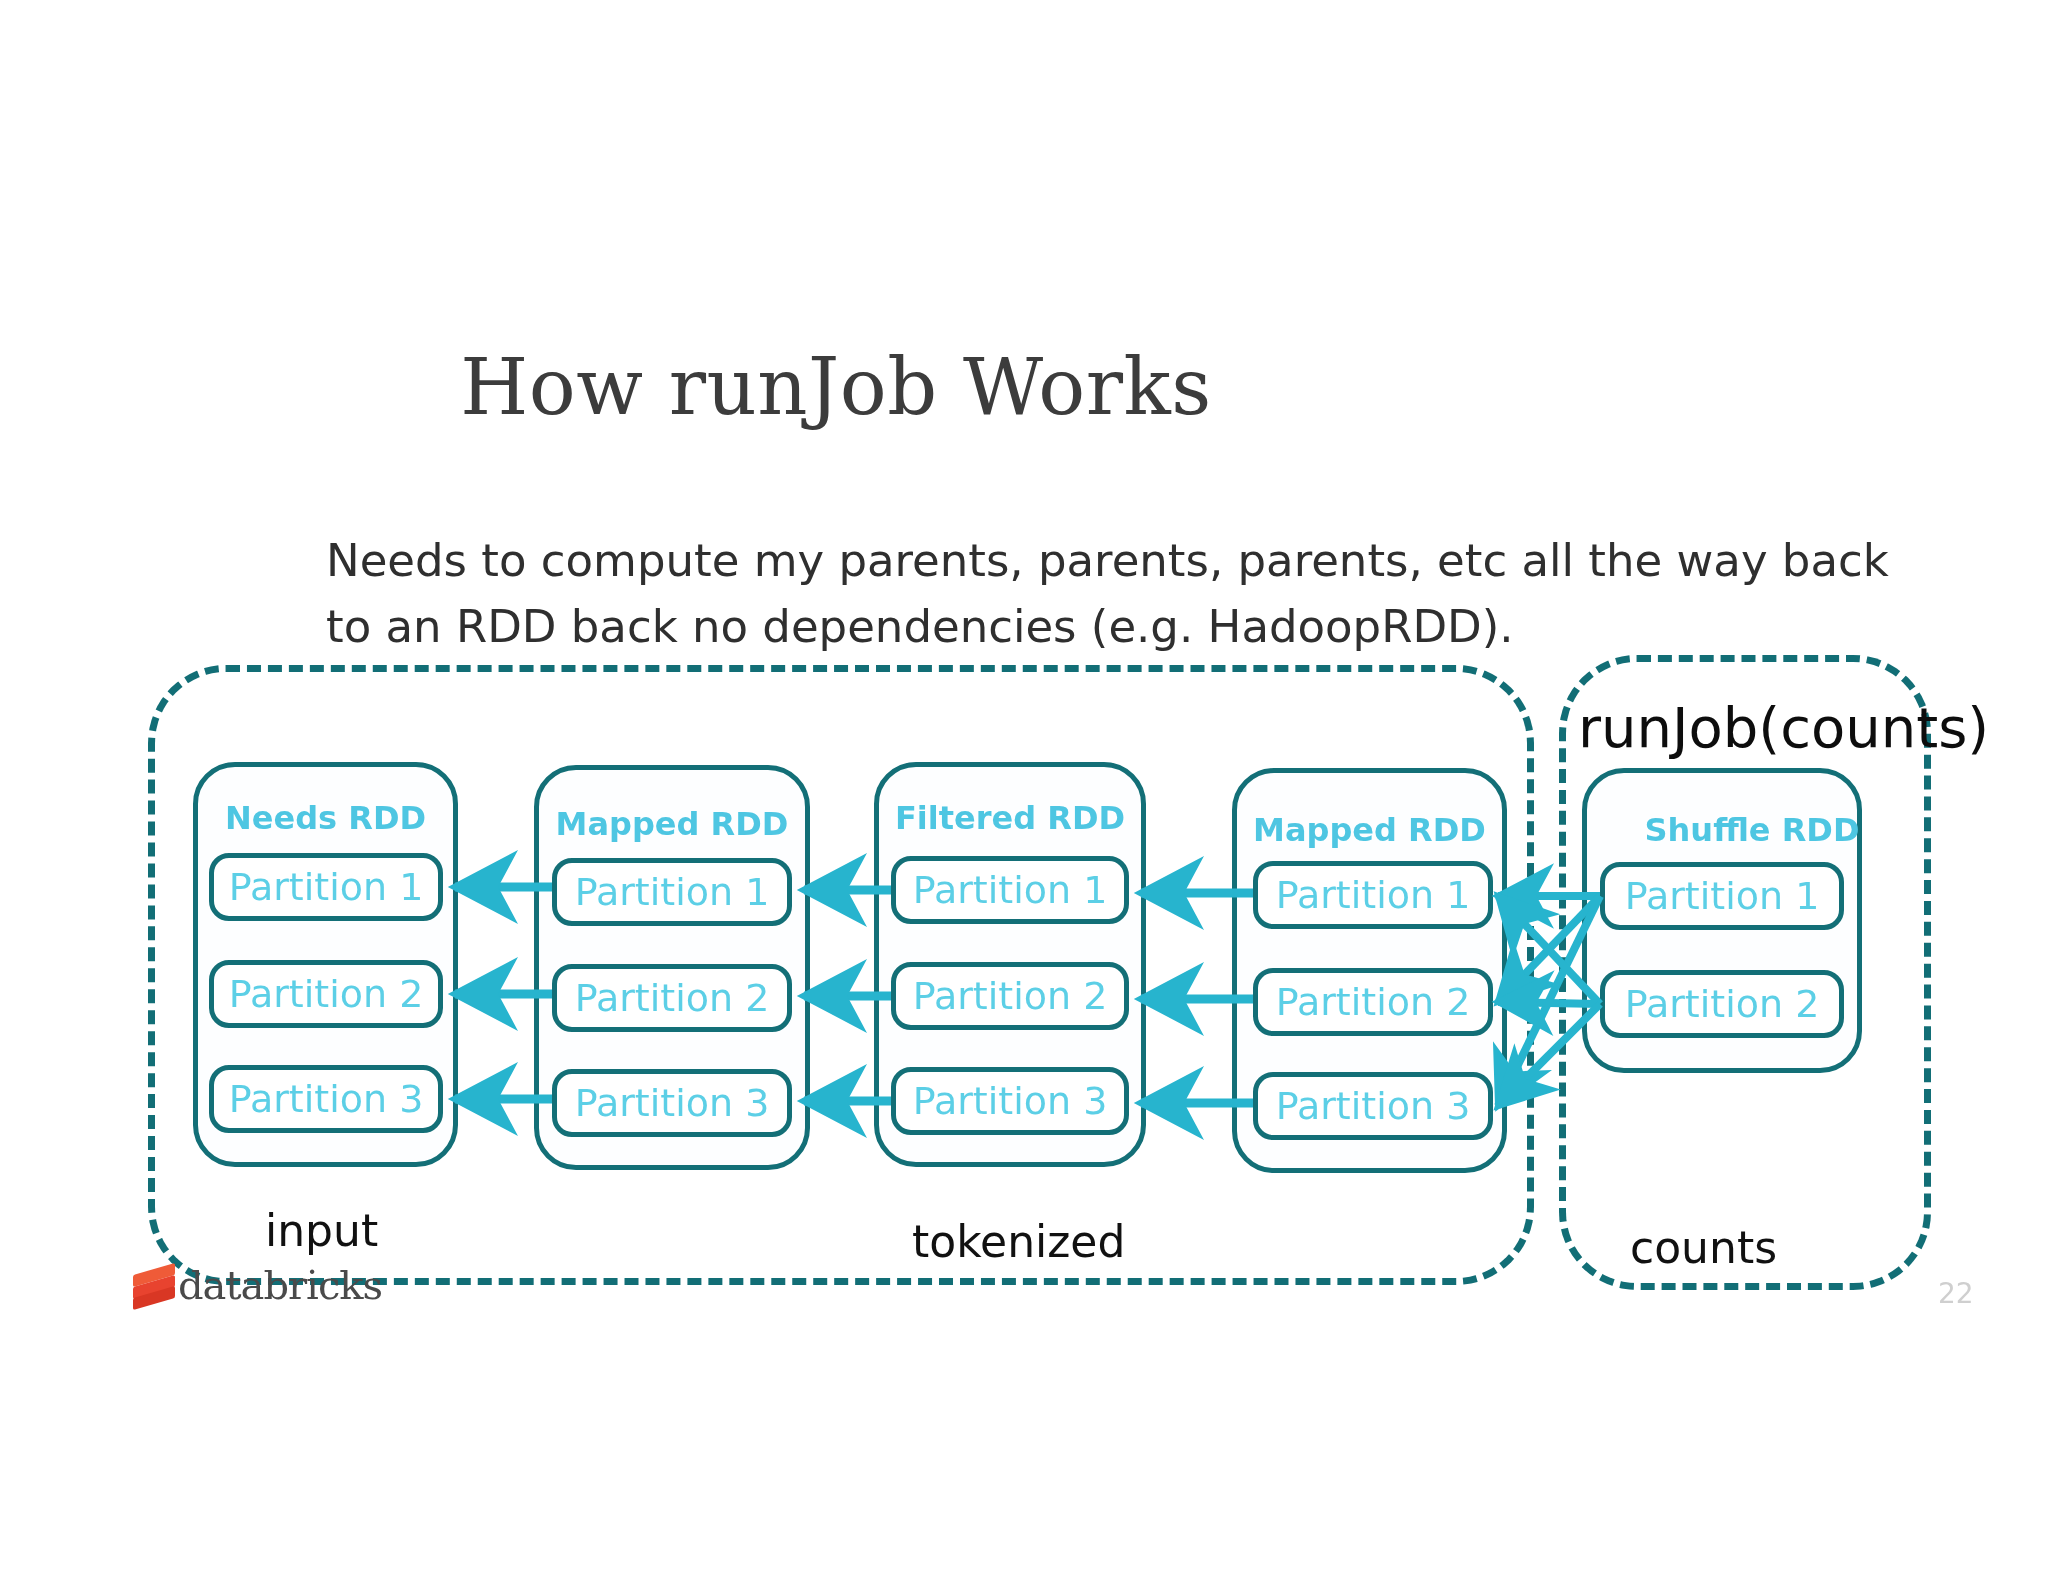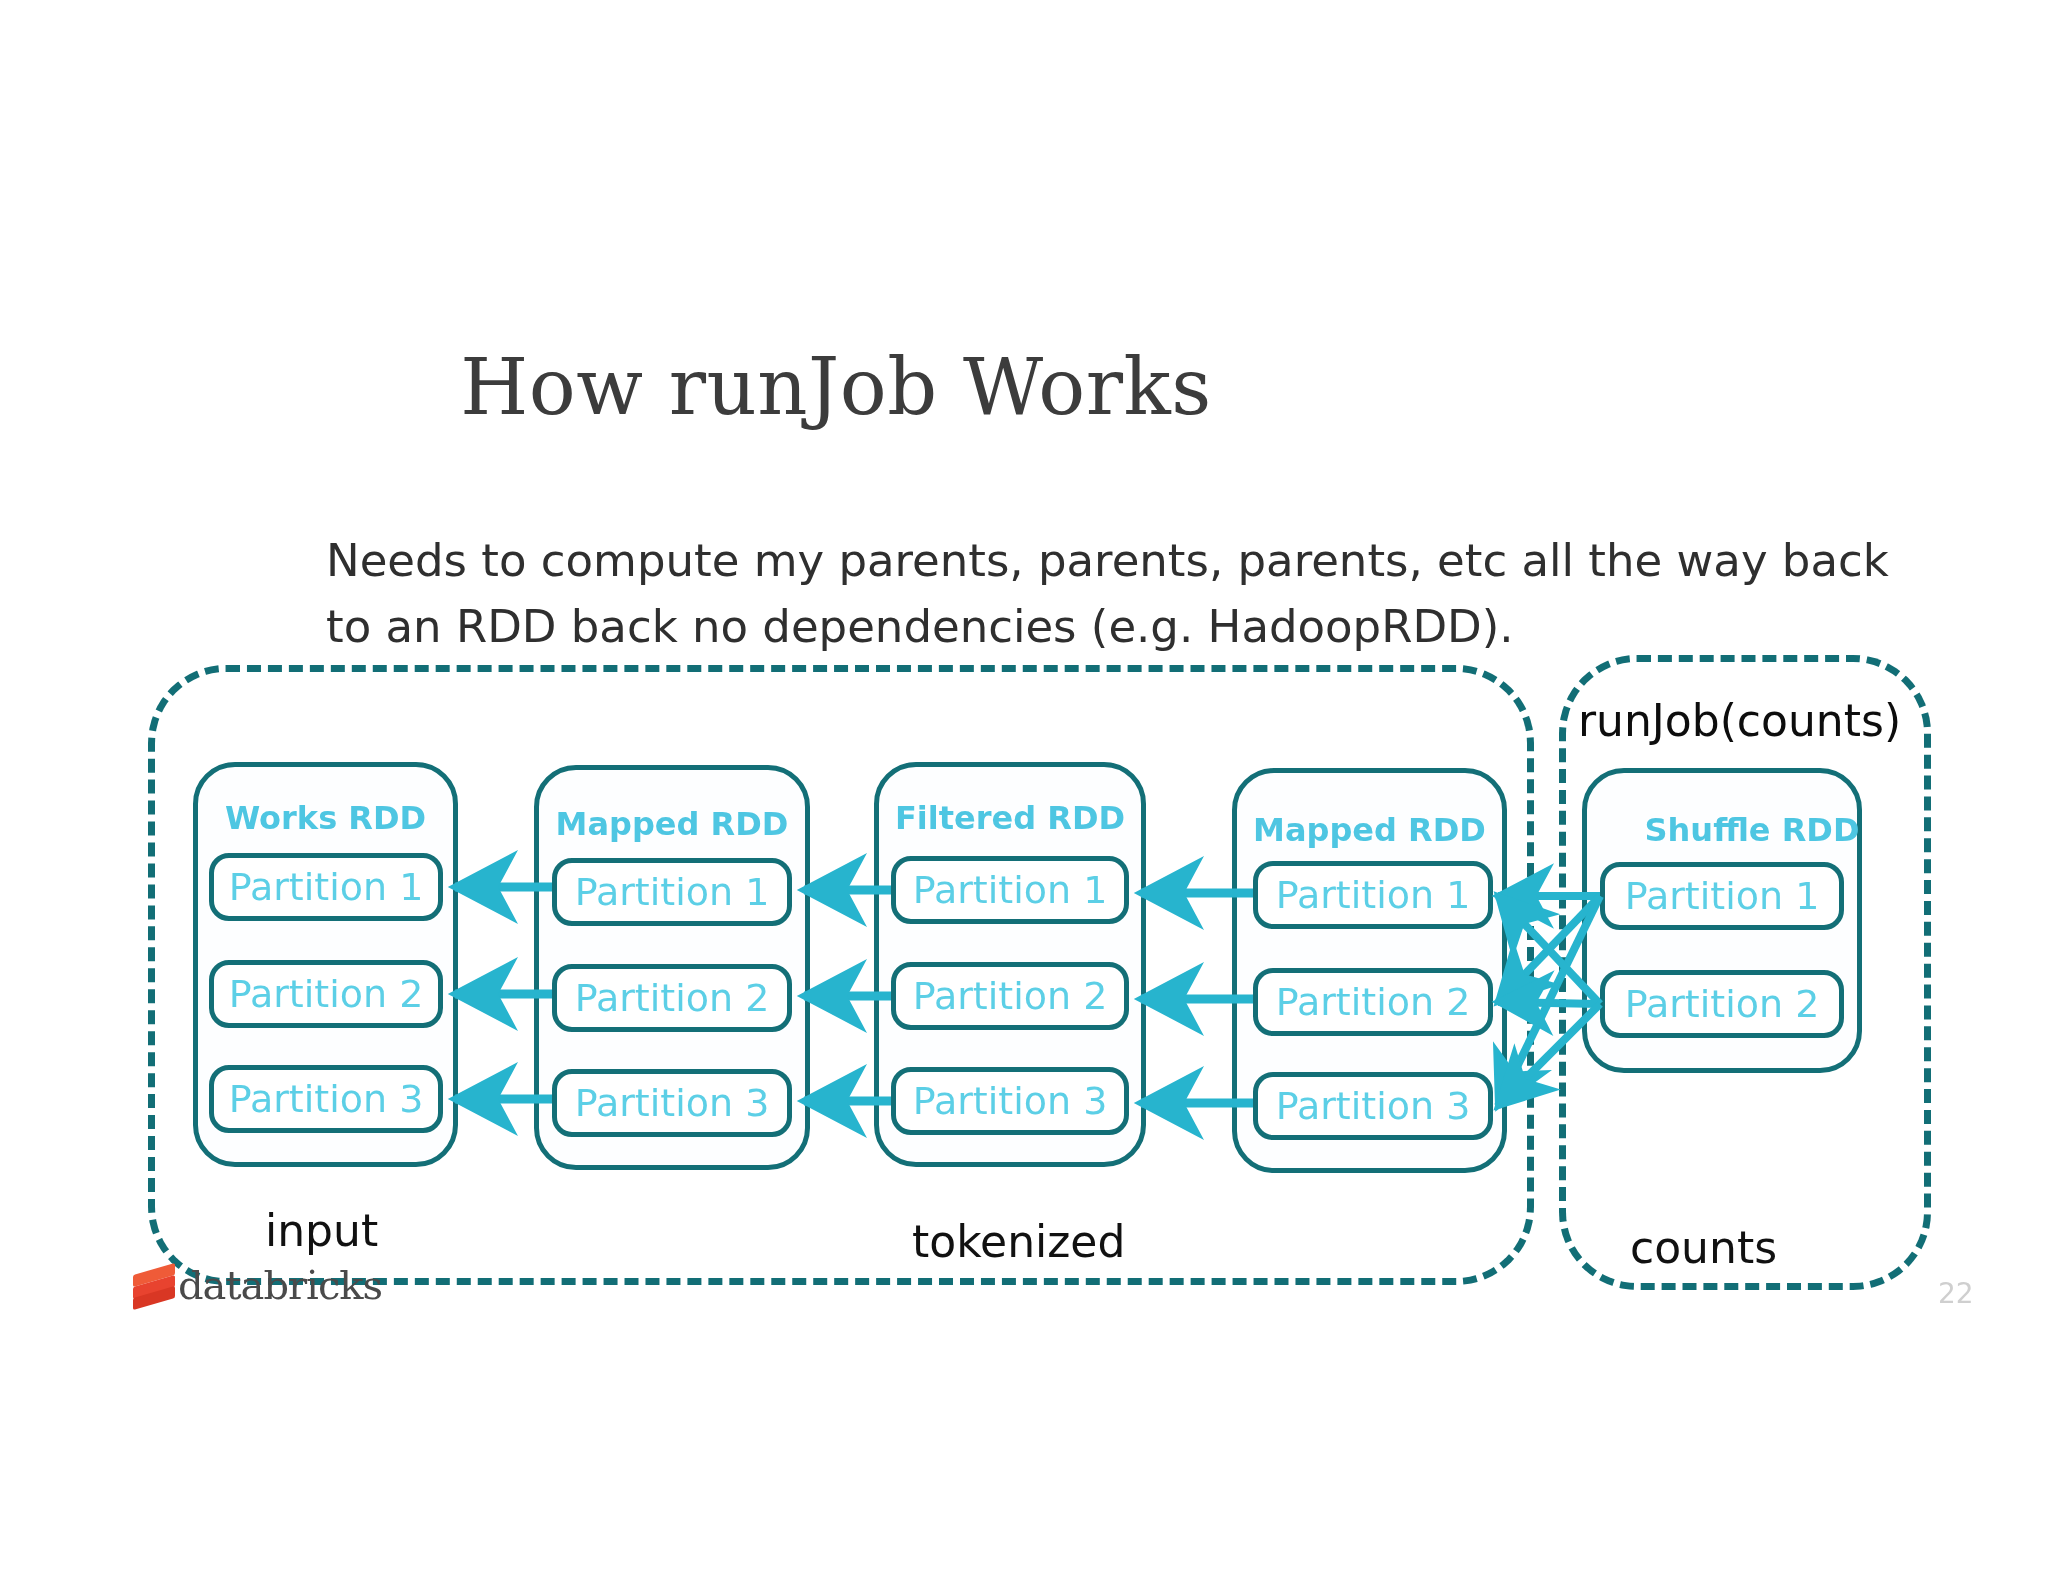--- a/index.html
+++ b/index.html
@@ -56,21 +56,21 @@
   #arrows{position:absolute;left:0;top:0;width:2048px;height:1582px;pointer-events:none;}
 
   
   .stage-label{
     position:absolute;font-size:44px;color:#111;white-space:nowrap;
   }
   #lbl-input{left:265px;top:1205px;}
   #lbl-tokenized{left:912px;top:1216px;}
   #lbl-counts{left:1630px;top:1222px;}
   #lbl-runjob{
-    position:absolute;left:1578px;top:695px;font-size:44px;color:#0d0d0d;
+    position:absolute;left:1578px;top:695px;font-size:56px;color:#0d0d0d;
     white-space:nowrap;
   }
 
   
   #logo{position:absolute;left:133px;top:1262px;display:flex;align-items:center;}
   #logo .mark{position:relative;width:42px;height:44px;margin-right:3px;}
   #logo .mark i{
     position:absolute;left:0;display:block;width:42px;height:12px;
     background:#e8432f;transform:skewY(-16deg);border-radius:2px;
   }
@@ -95,21 +95,21 @@
 
   <div id="body-text">
     <div>Needs to compute my parents, parents, parents, etc all the way back</div>
     <div>to an RDD back no dependencies (e.g. HadoopRDD).</div>
   </div>
 
   <div class="stage-dash" id="dash-tokenized"></div>
   <div class="stage-dash" id="dash-counts"></div>
 
   <div class="rdd" style="left:193px;top:762px;width:265px;height:405px;">
-    <div class="rdd-title" style="top:32px;">Works RDD</div>
+    <div class="rdd-title" style="top:32px;">Needs RDD</div>
   </div>
   <div class="part" style="left:209px;top:853px;width:234px;height:68px;">Partition 1</div>
   <div class="part" style="left:209px;top:960px;width:234px;height:68px;">Partition 2</div>
   <div class="part" style="left:209px;top:1065px;width:234px;height:68px;">Partition 3</div>
 
   <div class="rdd" style="left:534px;top:765px;width:276px;height:405px;">
     <div class="rdd-title" style="top:35px;">Mapped RDD</div>
   </div>
   <div class="part" style="left:552px;top:858px;width:240px;height:68px;">Partition 1</div>
   <div class="part" style="left:552px;top:964px;width:240px;height:68px;">Partition 2</div>

